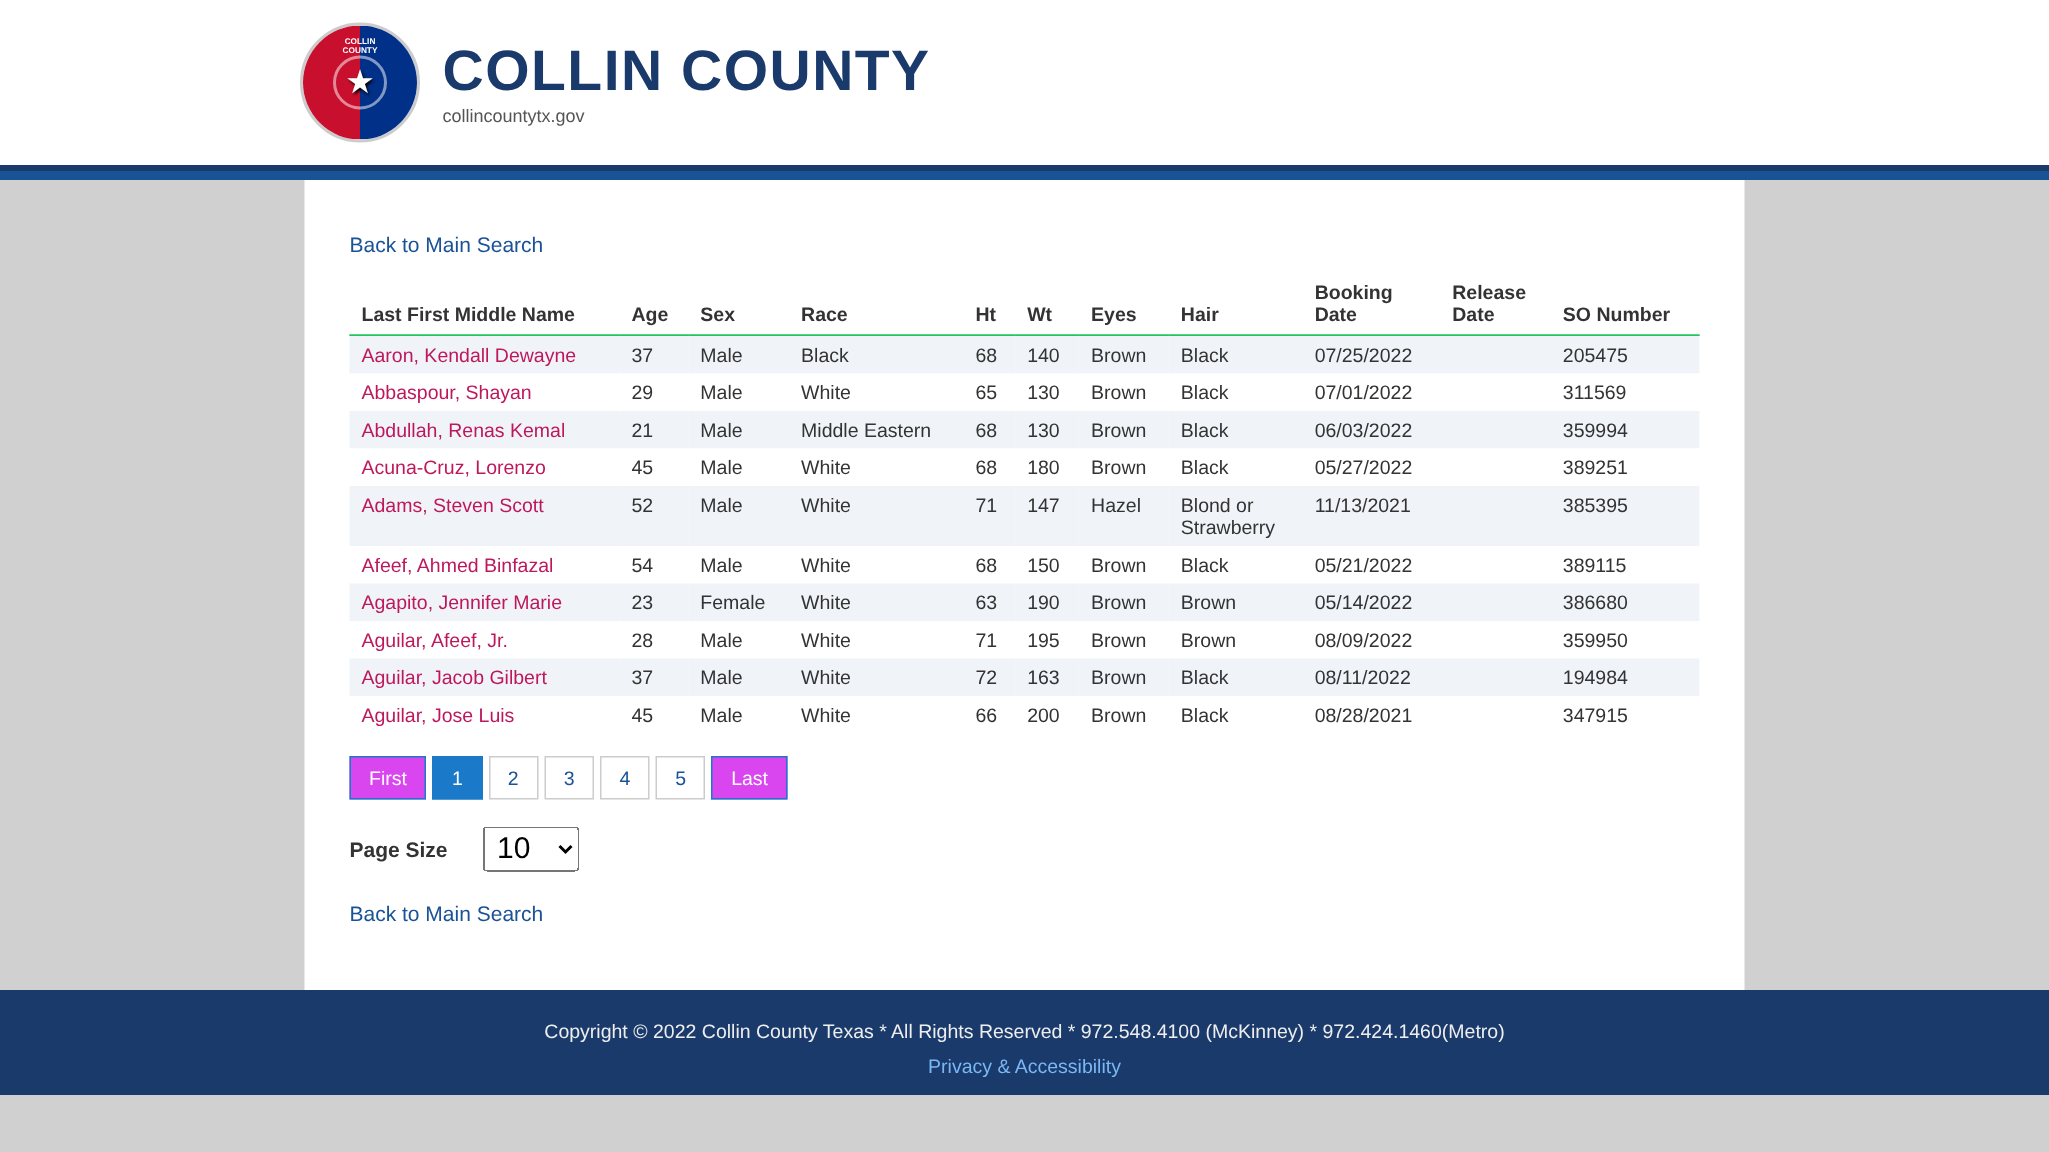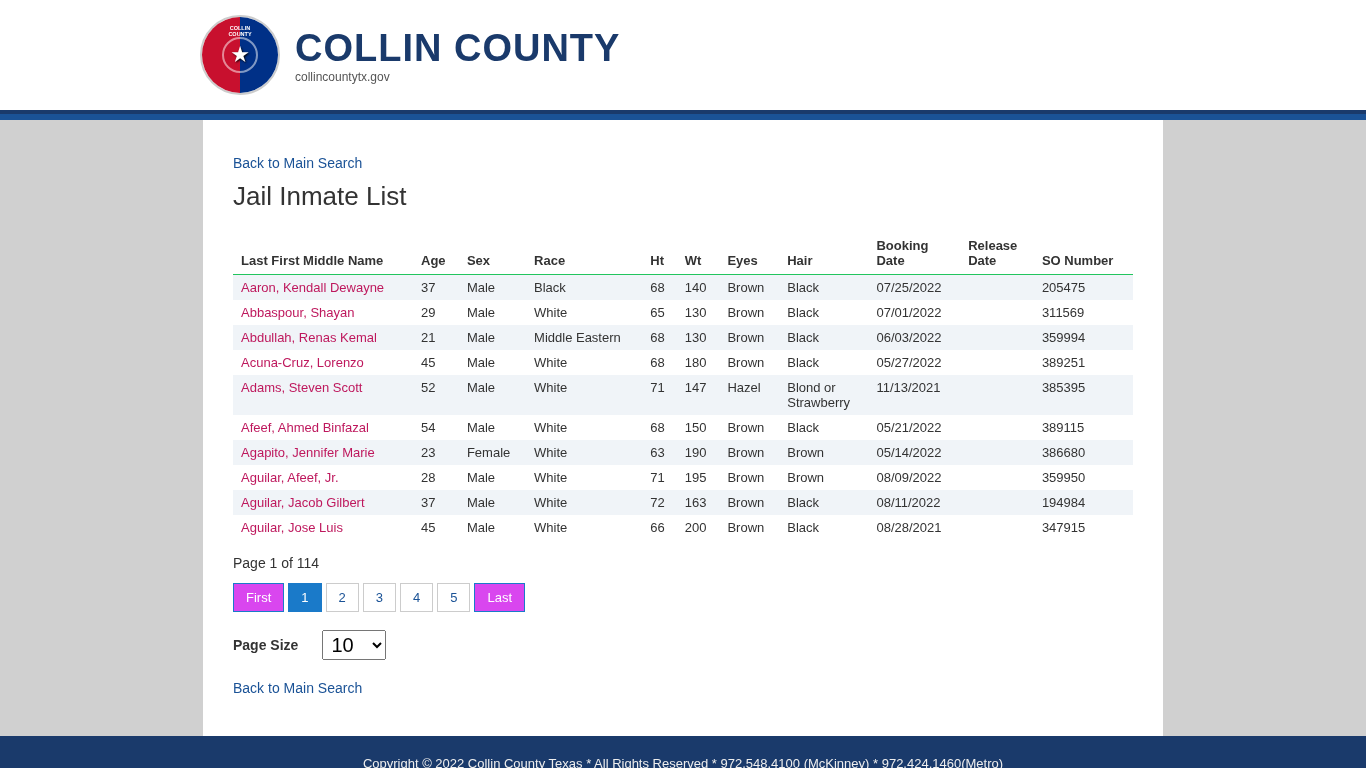--- a/index.html
+++ b/index.html
@@ -181,21 +181,20 @@
   </div>
 </div>
 
 <div class="blue-bar"></div>
 
 <div class="page-wrapper">
   <div id="main">
 
     <a class="back-link" href="#">Back to Main Search</a>
 
-    <h2>Jail Inmate List</h2>
 
     <table>
       <thead>
         <tr>
           <th>Last First Middle Name</th>
           <th>Age</th>
           <th>Sex</th>
           <th>Race</th>
           <th>Ht</th>
           <th>Wt</th>
@@ -333,21 +332,20 @@
             <td>200</td>
             <td>Brown</td>
             <td>Black</td>
             <td>08/28/2021</td>
             <td></td>
             <td>347915</td>
           </tr>
         </tbody>
     </table>
 
-    <div class="page-info">Page 1 of 114</div>
 
     <div class="pagination">
       <button class="nav-btn">First</button>
       <button class="active">1</button>
       <button>2</button>
       <button>3</button>
       <button>4</button>
       <button>5</button>
       <button class="nav-btn">Last</button>
     </div>

